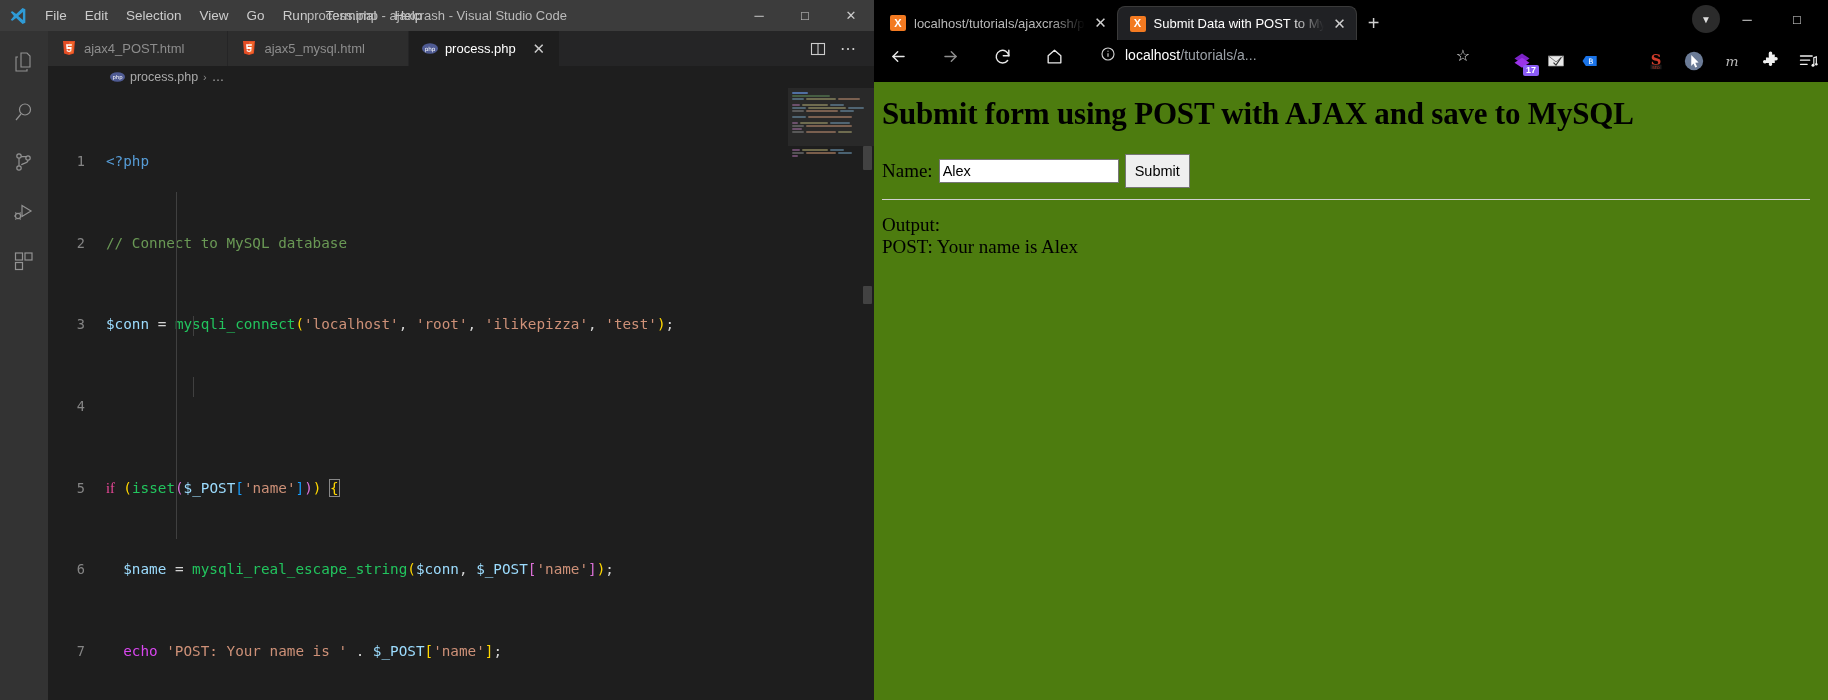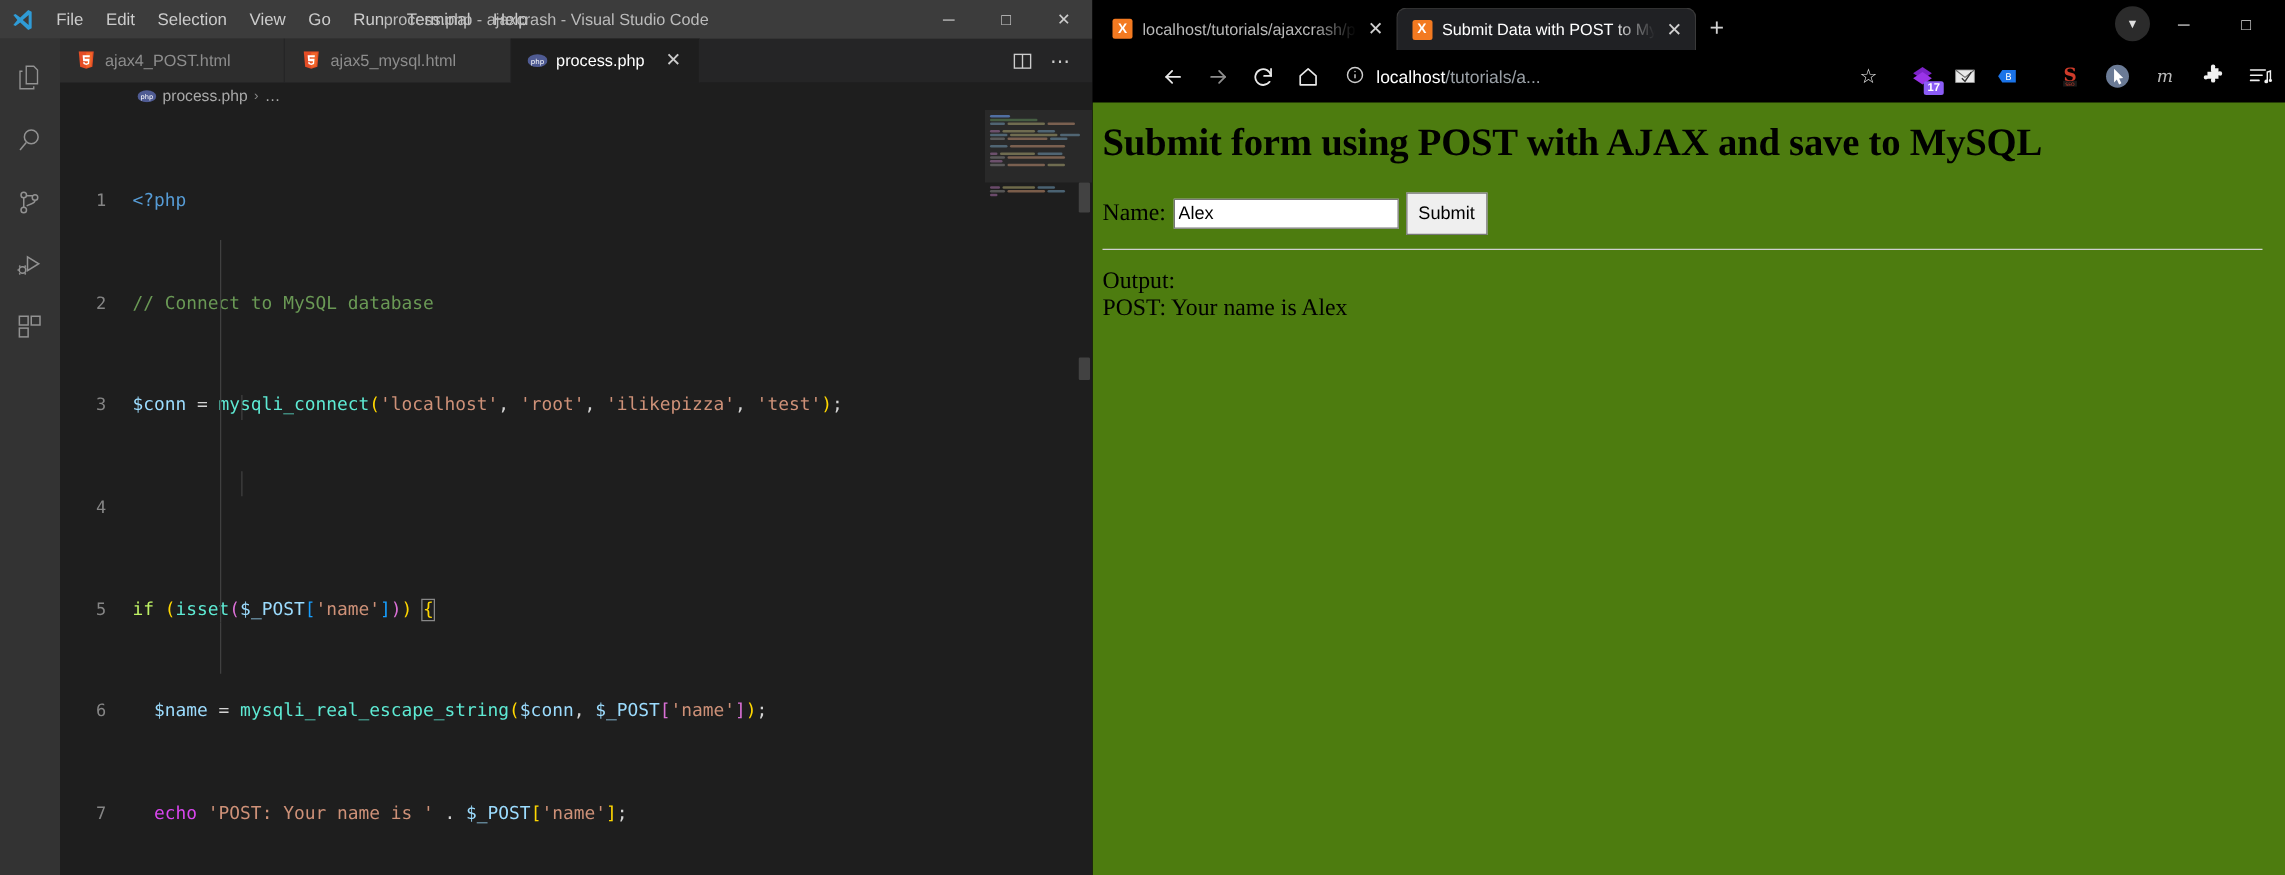--- a/index.html
+++ b/index.html
@@ -97,22 +97,22 @@
   .lno {
     width: 58px; flex: 0 0 58px; text-align: right; padding-right: 21px;
     color: #858585; font-size: 13.6px; user-select: none;
   }
   .ctext { flex: 1; color: #d4d4d4; position: relative; }
   .guide {
     position: absolute; top:0; bottom:0; left: 0; width: 1px; background: #404040;
   }
 
   
-  .t-kw   { color: #bef264; }   
-  .t-fn   { color: #5eead4; }   
+  .t-kw   { color: #ec4899; font-family: Liberation Serif, serif; }   
+  .t-fn   { color: #22c55e; }   
   .t-var  { color: #9cdcfe; }   
   .t-str  { color: #ce9178; }   
   .t-cmt  { color: #6a9955; }   
   .t-tag  { color: #569cd6; }
   .t-p1   { color: #ffd700; }   
   .t-p2   { color: #da70d6; }   
   .t-p3   { color: #179fff; }   
   .t-op   { color: #d4d4d4; }
   .t-echo { color: #d946ef; }
   .t-brkt { outline: 1px solid #888; }
@@ -159,22 +159,22 @@
   .br-tab-close { font-size: 15px; color: #d0d0d0; width: 16px; text-align:center; }
   .br-newtab { width: 34px; height: 34px; display:flex; align-items:center; justify-content:center;
                color:#d0d0d0; font-size: 20px; }
   .br-tabstrip-right { margin-left: auto; display:flex; align-items:center; gap:4px; padding: 0 8px 4px 0; }
   .br-chev { width: 28px; height: 28px; border-radius: 50%; background:#2b2b2b;
              display:flex; align-items:center; justify-content:center; color:#ddd; font-size: 10px;}
   .br-wc { width: 46px; height: 34px; display:flex; align-items:center; justify-content:center;
            color:#dddddd; font-size: 13px; }
 
   .br-toolbar {
-    height: 42px; background: #000000; display: flex; align-items: center;
-    gap: 4px; padding: 0 8px; flex: 0 0 42px; margin-left: 40px;
+    height: 42px; background: #000000; display: flex; 
+    gap: 20px; padding: 0 8px; flex: 0 0 42px;
   }
   .tb-btn {
     width: 32px; height: 32px; display: flex; align-items: center; justify-content: center;
     color: #e8e8e8; border-radius: 50%;
   }
   .omnibox {
     flex: 1; height: 30px; display: flex; align-items: center; gap: 9px;
     padding: 0 10px; color: #e8e8e8; font-size: 14px; min-width: 0;
   }
   .omni-url { white-space: nowrap; overflow: hidden; }

